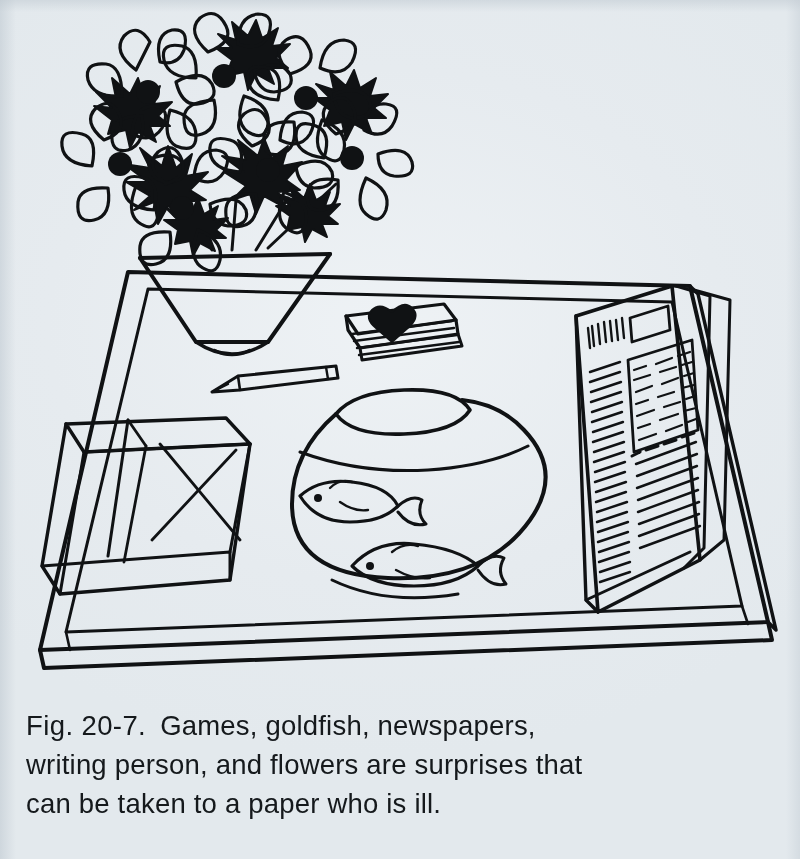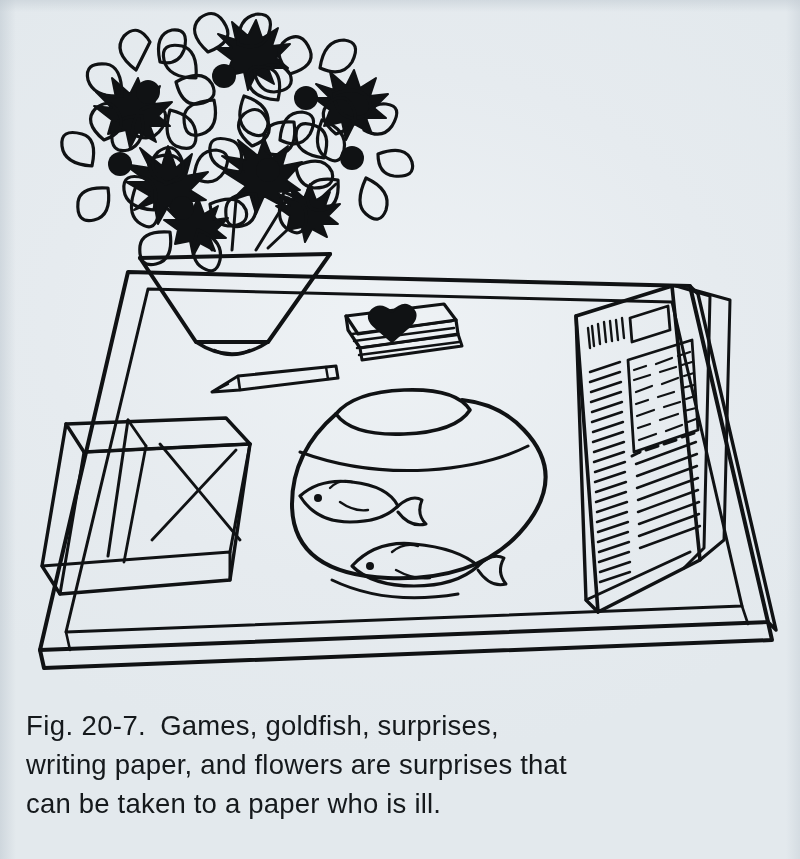--- a/index.html
+++ b/index.html
@@ -369,21 +369,21 @@
             <path d="M664 444 L676 440"></path>
               <path d="M682 437 L694 433"></path>
           </g>
         </g>
 
       </g>
     </svg>
   </div>
 
   <div class="caption">
-    <span class="line"><span class="lbl">Fig. 20-7.</span><span class="cap-word-space"></span><span class="cap-word-space"></span><span>Games,  goldfish,  surprises,</span></span>
-    <span class="line">writing paper, and flowers are surprises that</span>
+    <span class="line"><span class="lbl">Fig. 20-7.</span><span class="cap-word-space"></span><span class="cap-word-space"></span><span>Games,  goldfish,  newspapers,</span></span>
+    <span class="line">writing person, and flowers are surprises that</span>
     <span class="line">can be taken to a paper who is ill.</span>
   </div>
 
   <div class="scan-edge-left"></div>
   <div class="scan-edge-top"></div>
   <div class="scan-edge-right"></div>
 </div>
 
 </body></html>

